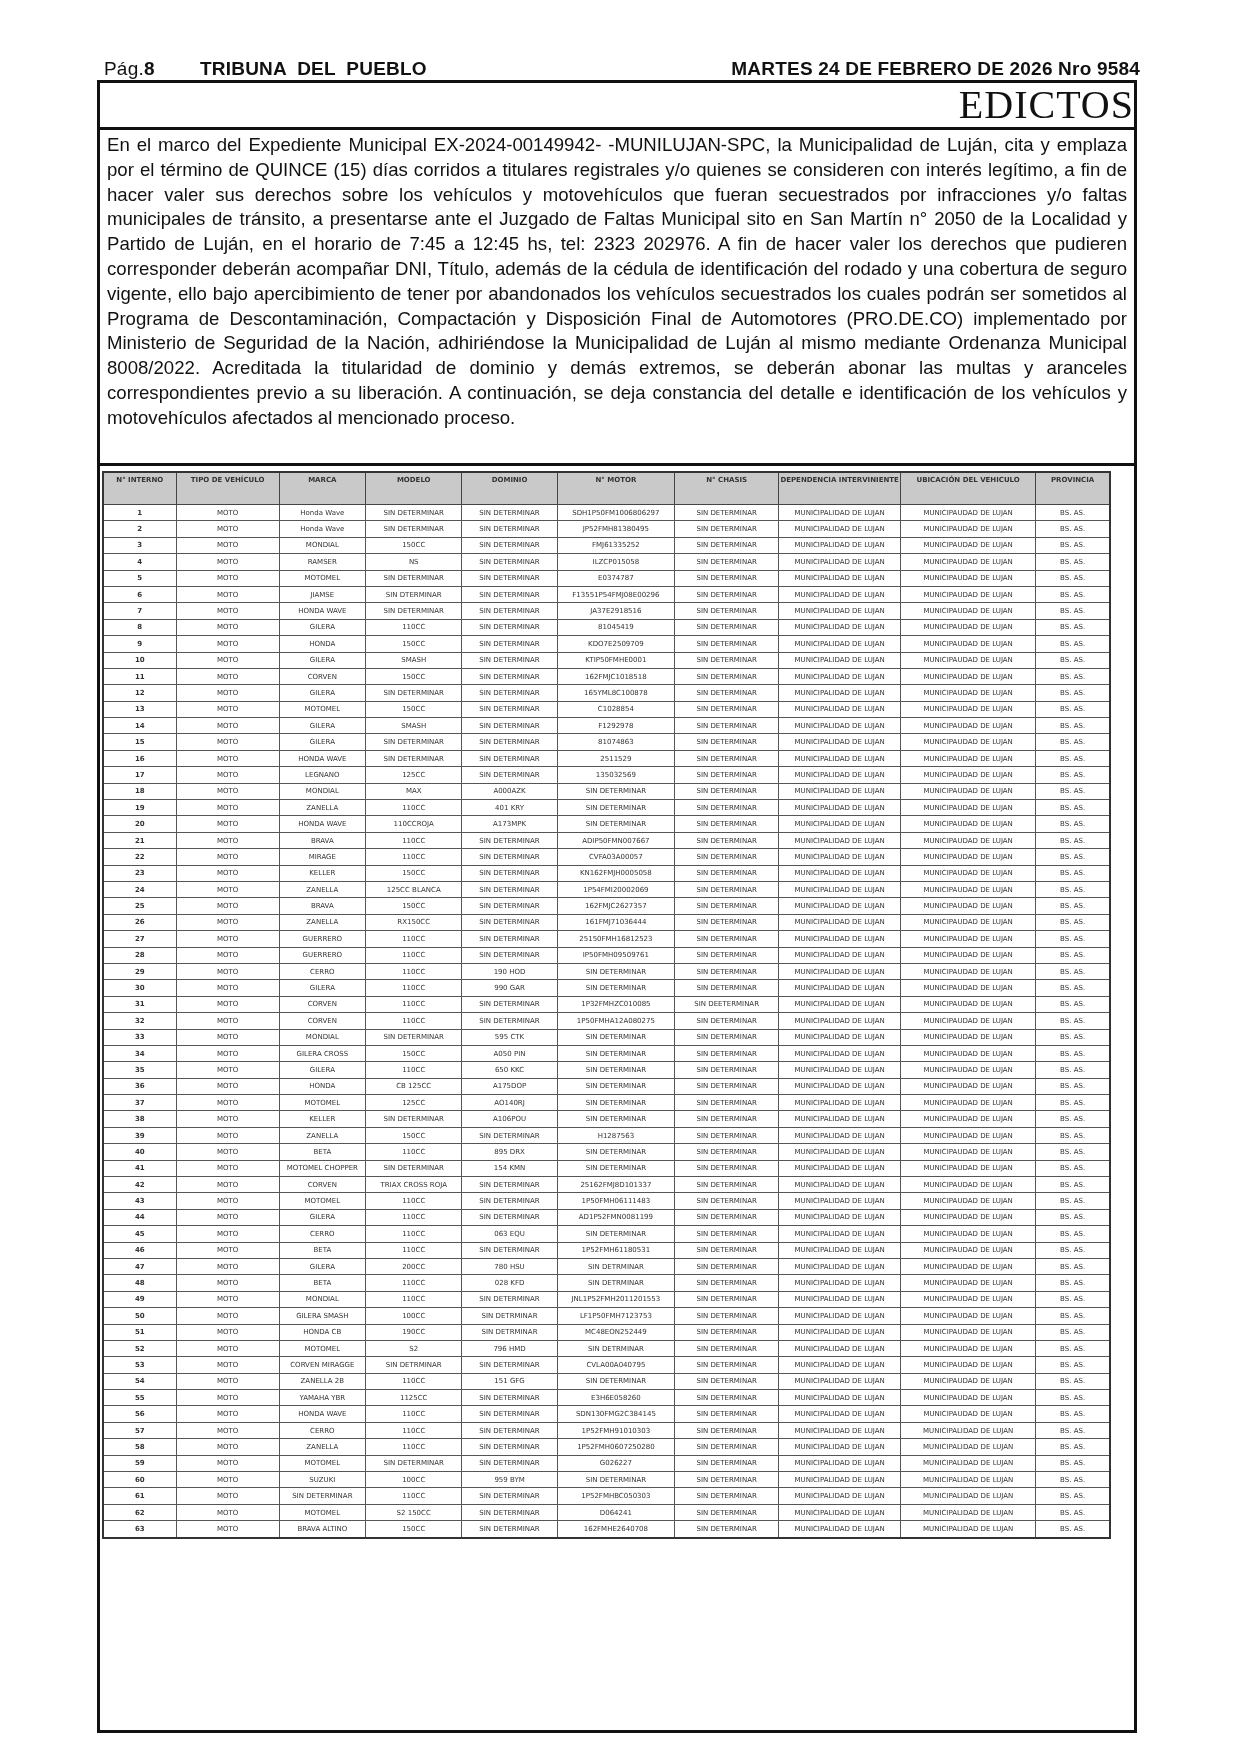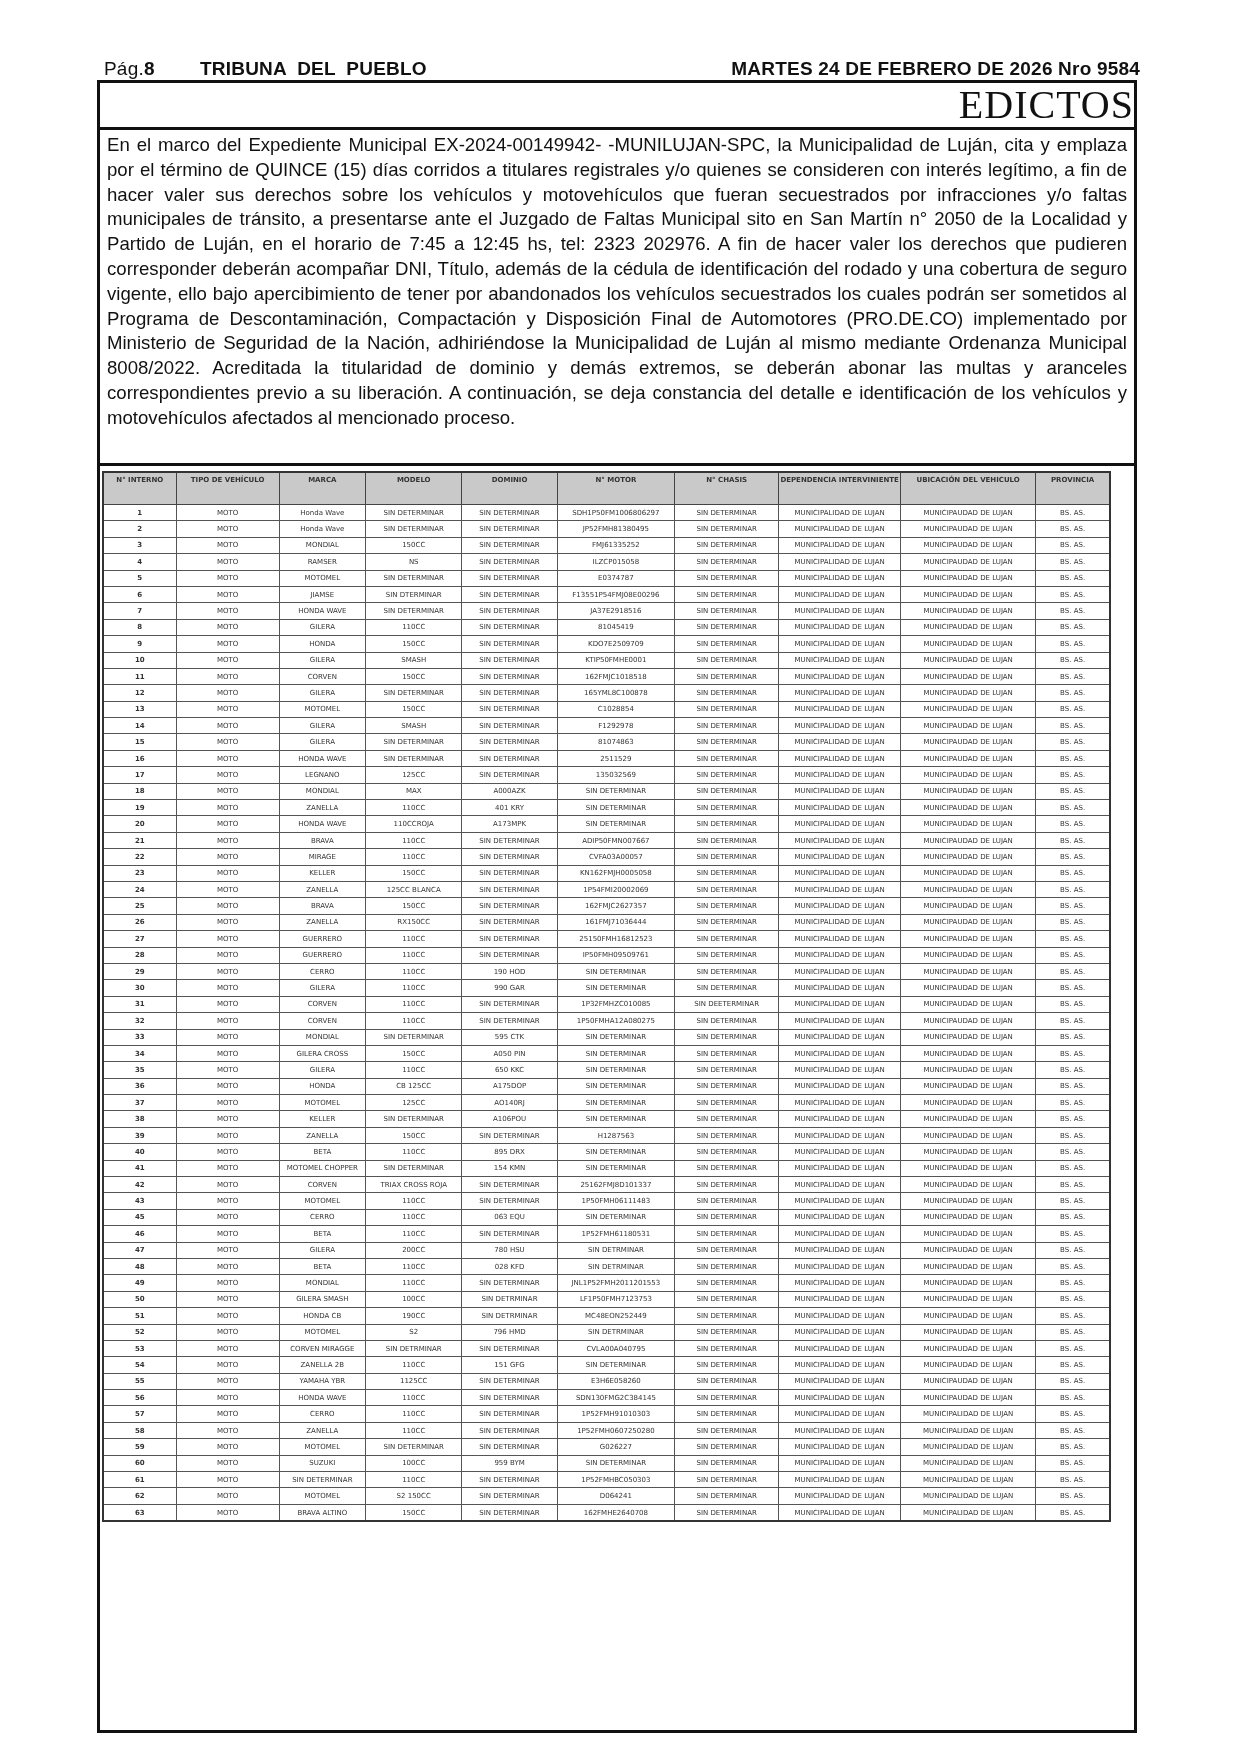--- a/index.html
+++ b/index.html
@@ -574,20 +574,32 @@
           <td>MOTOMEL</td>
           <td>110CC</td>
           <td>SIN DETERMINAR</td>
           <td>1P50FMH06111483</td>
           <td>SIN DETERMINAR</td>
           <td>MUNICIPALIDAD DE LUJAN</td>
           <td>MUNICIPAUDAD DE LUJAN</td>
           <td>BS. AS.</td>
         </tr>
         <tr>
+          <td class="num">44</td>
+          <td>MOTO</td>
+          <td>GILERA</td>
+          <td>110CC</td>
+          <td>SIN DETERMINAR</td>
+          <td>AD1P52FMN0081199</td>
+          <td>SIN DETERMINAR</td>
+          <td>MUNICIPALIDAD DE LUJAN</td>
+          <td>MUNICIPAUDAD DE LUJAN</td>
+          <td>BS. AS.</td>
+        </tr>
+        <tr>
           <td class="num">45</td>
           <td>MOTO</td>
           <td>CERRO</td>
           <td>110CC</td>
           <td>063 EQU</td>
           <td>SIN DETERMINAR</td>
           <td>SIN DETERMINAR</td>
           <td>MUNICIPALIDAD DE LUJAN</td>
           <td>MUNICIPAUDAD DE LUJAN</td>
           <td>BS. AS.</td>

